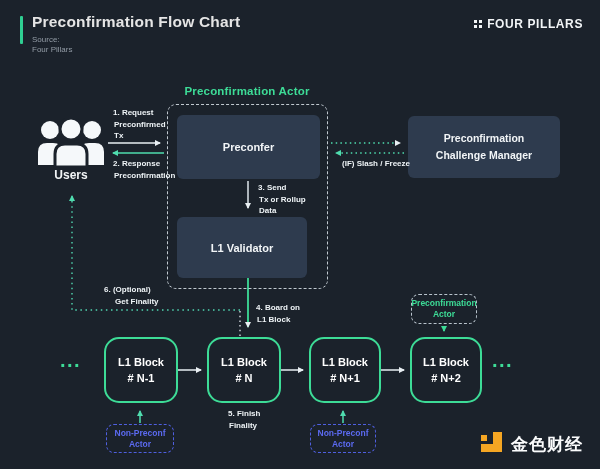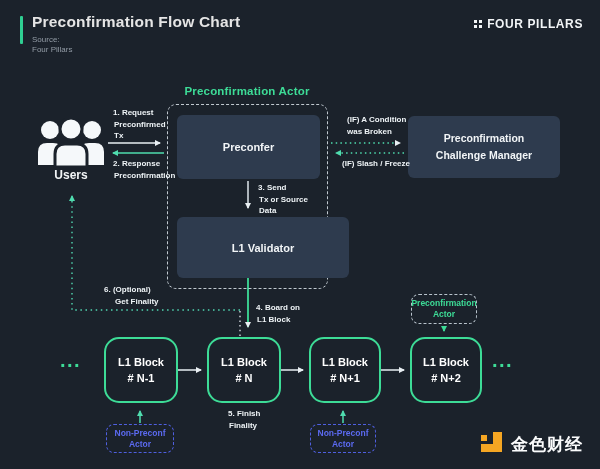--- a/index.html
+++ b/index.html
@@ -16,21 +16,21 @@
   .source{left:32px;top:35px;font-size:8px;line-height:10px;color:#939ca6;}
   .brand{right:17px;top:17px;display:flex;align-items:center;gap:5px;color:#f2f5f7;}
   .brand-dots{display:grid;grid-template-columns:3px 3px;grid-auto-rows:3px;gap:2px;}
   .brand-dots i{background:#f2f5f7;display:block;}
   .brand-text{font-size:12px;font-weight:bold;letter-spacing:.6px;}
   
   .group-label{left:167px;top:85px;width:160px;text-align:center;font-size:11.5px;font-weight:bold;color:#3ddc97;letter-spacing:.2px;}
   .dashed-group{left:167px;top:104px;width:159px;height:183px;border:1.5px dashed rgba(222,231,238,.85);border-radius:9px;}
   .slate{background:#2e3b4e;border-radius:6px;display:flex;flex-direction:column;align-items:center;justify-content:center;color:#f2f5f7;font-weight:bold;text-align:center;}
   .preconfer{left:177px;top:115px;width:143px;height:64px;font-size:11px;}
-  .validator{left:177px;top:217px;width:172px;height:61px;font-size:11px;}
+  .validator{left:177px;top:217px;width:130px;height:61px;font-size:11px;}
   .challenge{left:408px;top:116px;width:152px;height:62px;font-size:10.5px;line-height:17px;}
   
   .users-icon{left:36px;top:118px;}
   .users-label{left:36px;top:168px;width:70px;text-align:center;font-size:12px;font-weight:bold;color:#f2f5f7;}
   
   .lbl{color:#eef3f6;font-weight:bold;font-size:8px;line-height:11.5px;}
   .lbl div{white-space:nowrap;}
   .lbl .ind{margin-left:1px;}
   
   .l1block{width:68px;height:62px;border:2px solid #3ddc97;border-radius:15px;background:#1b222b;
@@ -131,30 +131,26 @@
 
   <div class="abs lbl" style="left:113px;top:107px;">
     <div>1. Request</div>
     <div class="ind">Preconfirmed</div>
     <div class="ind">Tx</div>
   </div>
   <div class="abs lbl" style="left:113px;top:158px;">
     <div>2. Response</div>
     <div class="ind">Preconfirmation</div>
   </div>
-  <div class="abs lbl" style="left:347px;top:114px;">
-    <div>(IF) A Condition</div>
-    <div>was Broken</div>
-  </div>
   <div class="abs lbl" style="left:342px;top:158px;text-align:right;">
     <div>(IF) Slash / Freeze</div>
   </div>
   <div class="abs lbl" style="left:258px;top:182px;">
     <div>3. Send</div>
-    <div class="ind">Tx or Source</div>
+    <div class="ind">Tx or Rollup</div>
     <div class="ind">Data</div>
   </div>
   <div class="abs lbl" style="left:256px;top:302px;">
     <div>4. Board on</div>
     <div class="ind">L1 Block</div>
   </div>
   <div class="abs lbl" style="left:228px;top:408px;">
     <div>5. Finish</div>
     <div class="ind">Finality</div>
   </div>

